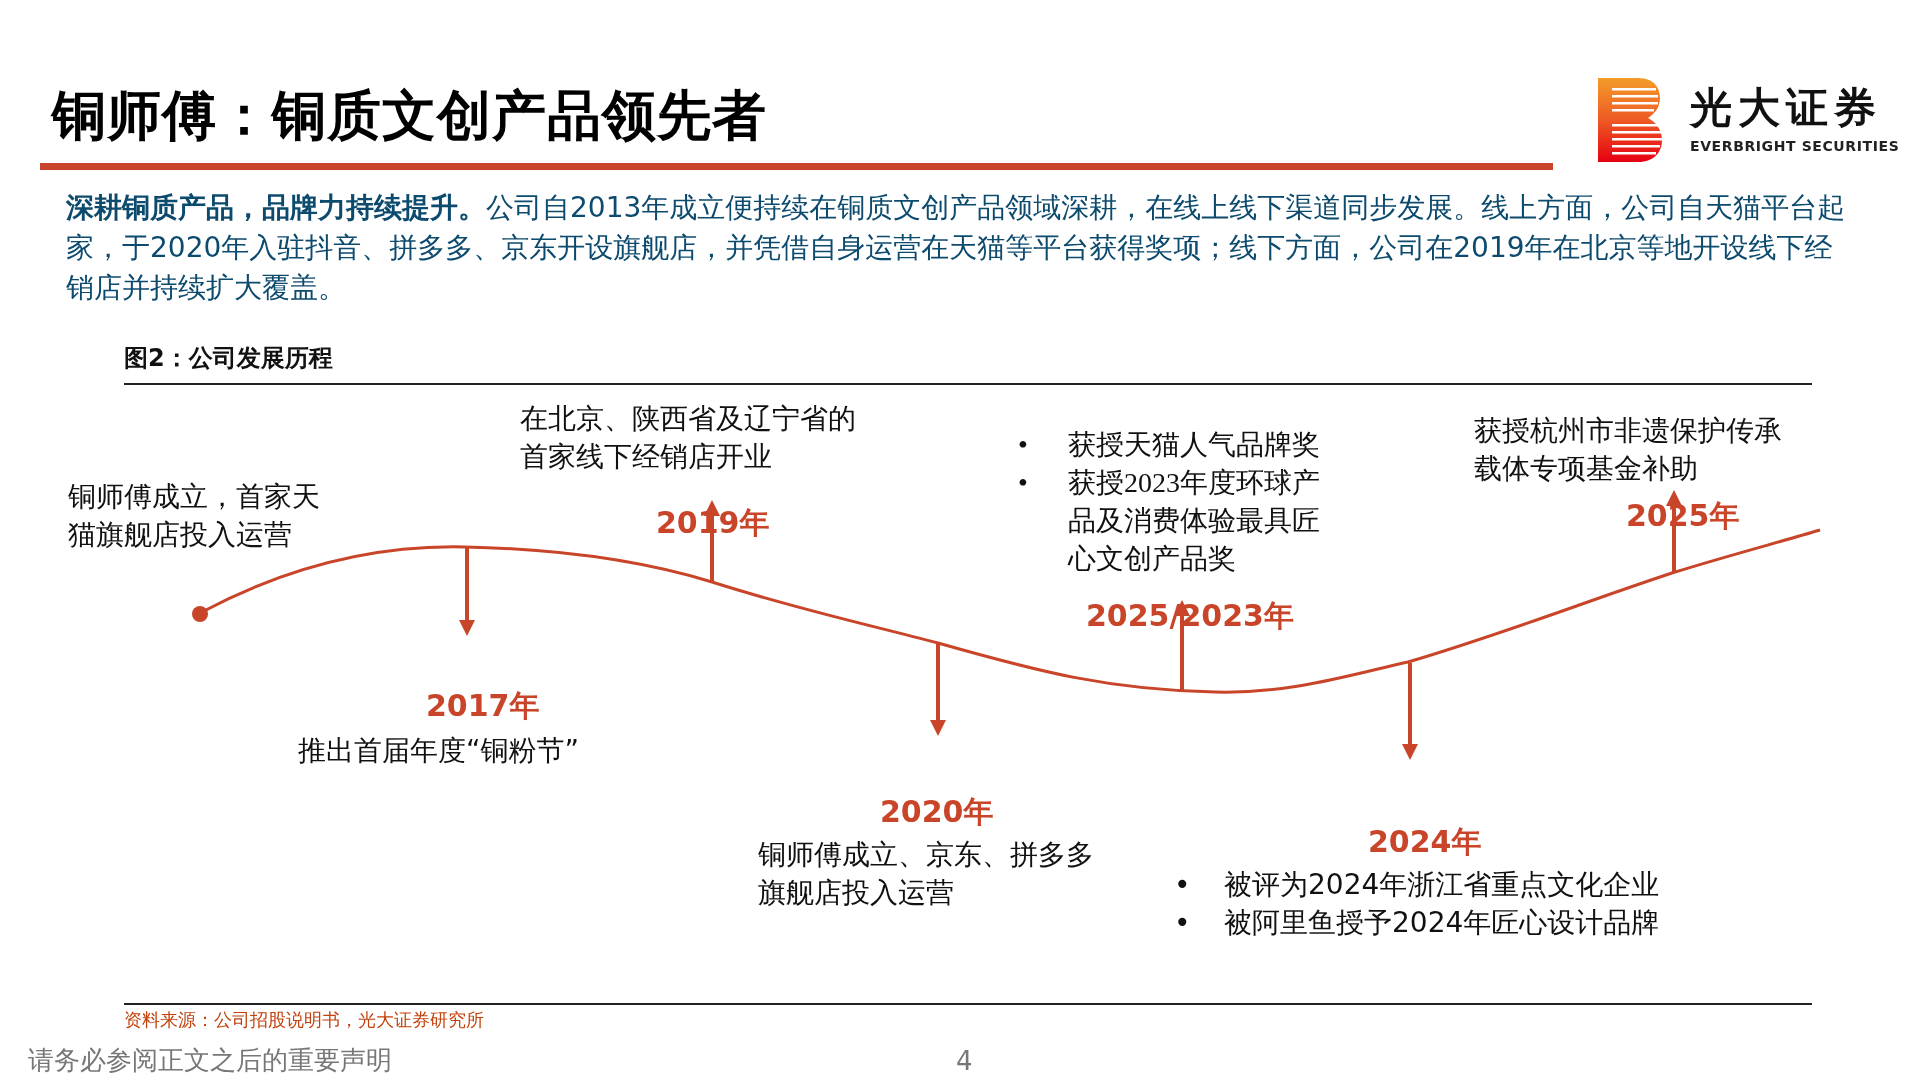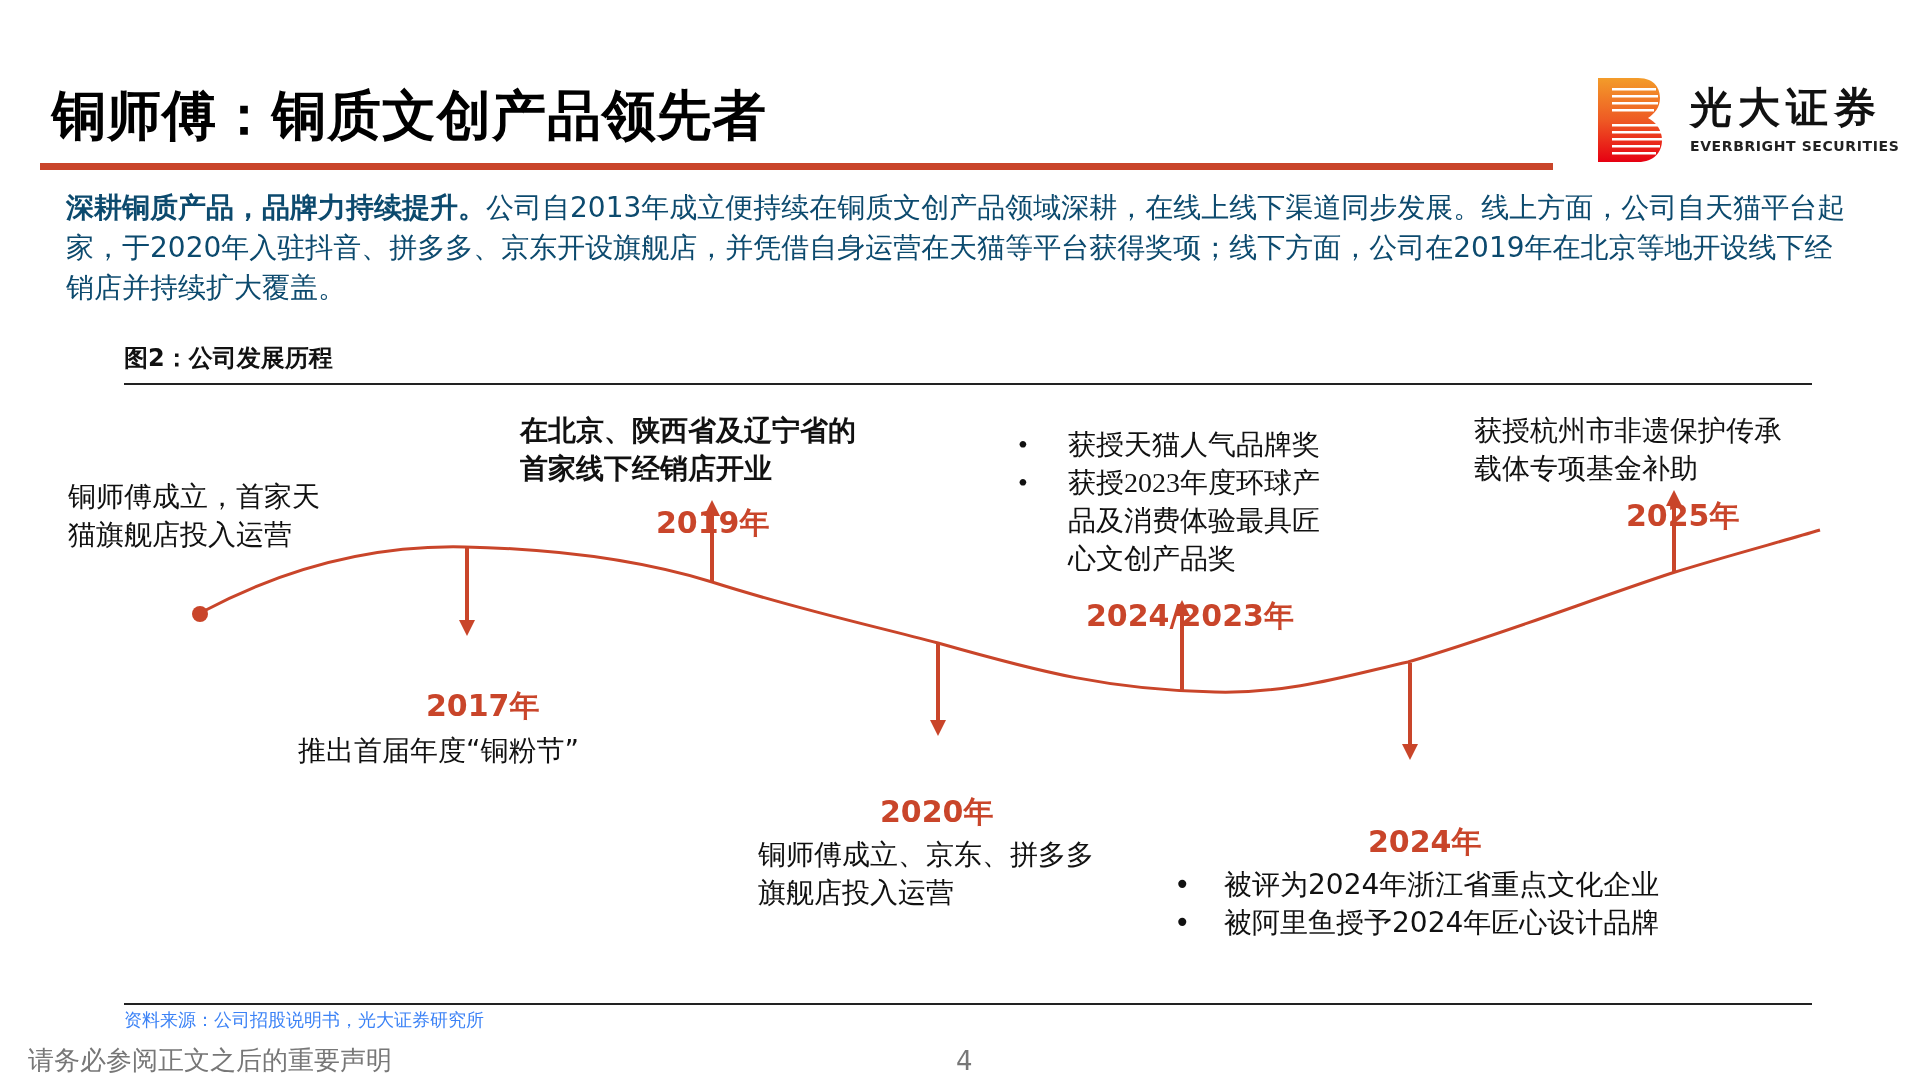--- a/index.html
+++ b/index.html
@@ -15,21 +15,21 @@
   .para { left:66px; top:148px; width:1790px; font-size:28px; line-height:40px; color:#0c4a6e; }
   .para b { font-weight:bold; }
   .fig-title { left:124px; top:302px; font-size:24px; font-weight:bold; color:#111; }
   .fig-rule { left:124px; top:343px; width:1688px; height:2px; background:#222; }
   .year { color:#c9452a; font-size:30px; font-weight:bold; white-space:nowrap; }
   .desc { font-size:28px; line-height:38px; color:#111; white-space:nowrap; }
   ul.blist { list-style:none; margin:0; padding:0; }
   ul.blist li { position:relative; padding-left:50px; }
   ul.blist li::before { content:"•"; position:absolute; left:0; top:0; }
   .src-rule { left:124px; top:963px; width:1688px; height:2px; background:#222; }
-  .source { left:124px; top:968px; font-size:18px; color:#3b82f6; }
+  .source { left:124px; top:968px; font-size:18px; color:#c2410c; }
   .disclaimer { left:28px; top:1003px; font-size:26px; color:#777; }
   .page-no { left:956px; top:1006px; font-size:26px; color:#777; }
   svg.timeline { position:absolute; left:0; top:0; }
 </style>
 </head>
 <body>
 
 <div class="abs title">铜师傅：铜质文创产品领先者</div>
 <div class="abs title-rule"></div>
 
@@ -93,21 +93,21 @@
     <div>铜师傅成立，首家天</div>
     <div>猫旗舰店投入运营</div>
   </div>
 </div>
 
 <div class="abs" style="left:426px; top:646px;">
   <div class="year">2017年</div>
 </div>
 <div class="abs desc" style="left:298px; top:692px;">推出首届年度“铜粉节”</div>
 
-<div class="abs desc" style="left:520px; top:372px;font-weight:bold;">
+<div class="abs desc" style="left:520px; top:360px;">
   <div>在北京、陕西省及辽宁省的</div>
   <div>首家线下经销店开业</div>
 </div>
 <div class="abs year" style="left:656px; top:463px;">2019年</div>
 
 <div class="abs year" style="left:880px; top:752px;">2020年</div>
 <div class="abs desc" style="left:758px; top:796px;">
   <div>铜师傅成立、京东、拼多多</div>
   <div>旗舰店投入运营</div>
 </div>
@@ -115,21 +115,21 @@
 <div class="abs desc" style="left:1018px; top:386px;font-family:Liberation Serif, serif;">
   <ul class="blist">
     <li><span>获授天猫人气品牌奖</span></li>
     <li>
       <div>获授2023年度环球产</div>
       <div>品及消费体验最具匠</div>
       <div>心文创产品奖</div>
     </li>
   </ul>
 </div>
-<div class="abs year" style="left:1086px; top:556px;">2024/2023年</div>
+<div class="abs year" style="left:1086px; top:556px;">2025/2023年</div>
 
 <div class="abs year" style="left:1368px; top:782px;">2024年</div>
 <div class="abs desc" style="left:1174px; top:826px;">
   <ul class="blist">
     <li>被评为2024年浙江省重点文化企业</li>
     <li>被阿里鱼授予2024年匠心设计品牌</li>
   </ul>
 </div>
 
 <div class="abs desc" style="left:1474px; top:372px;">

